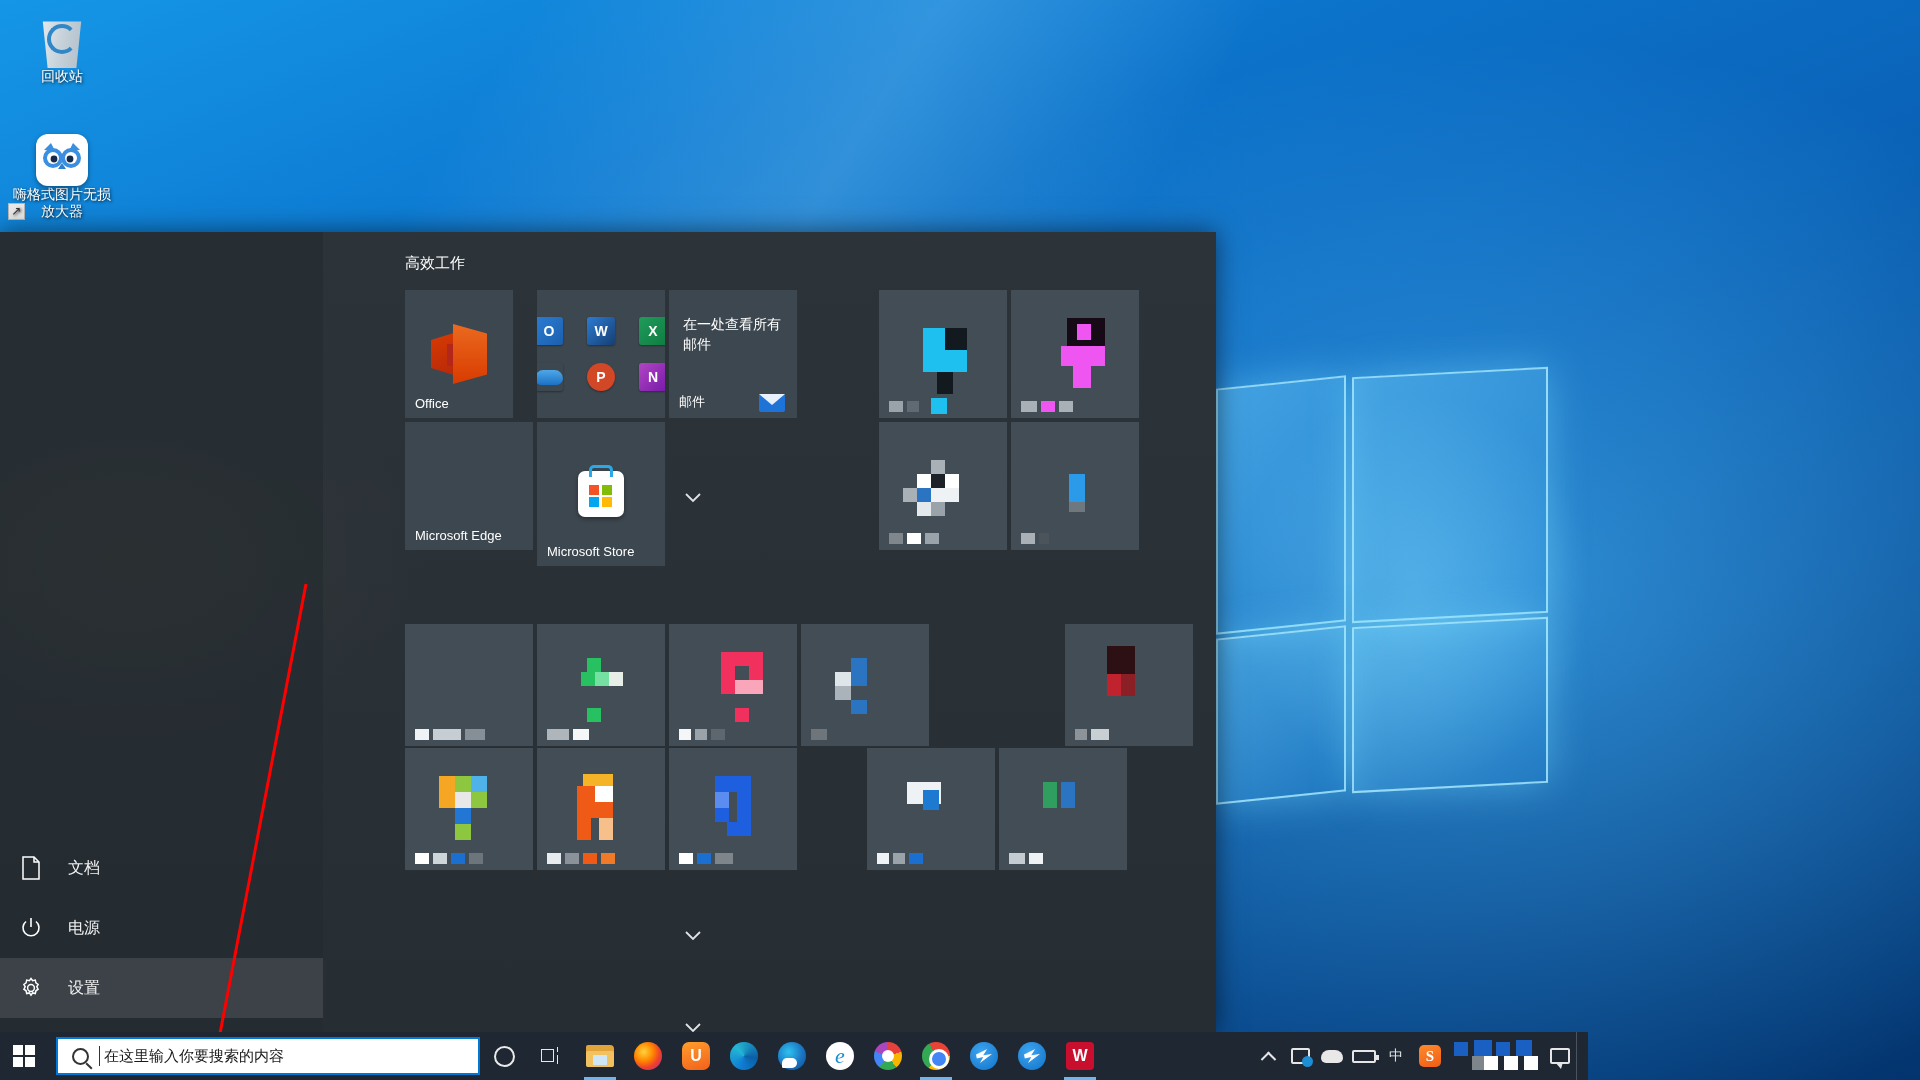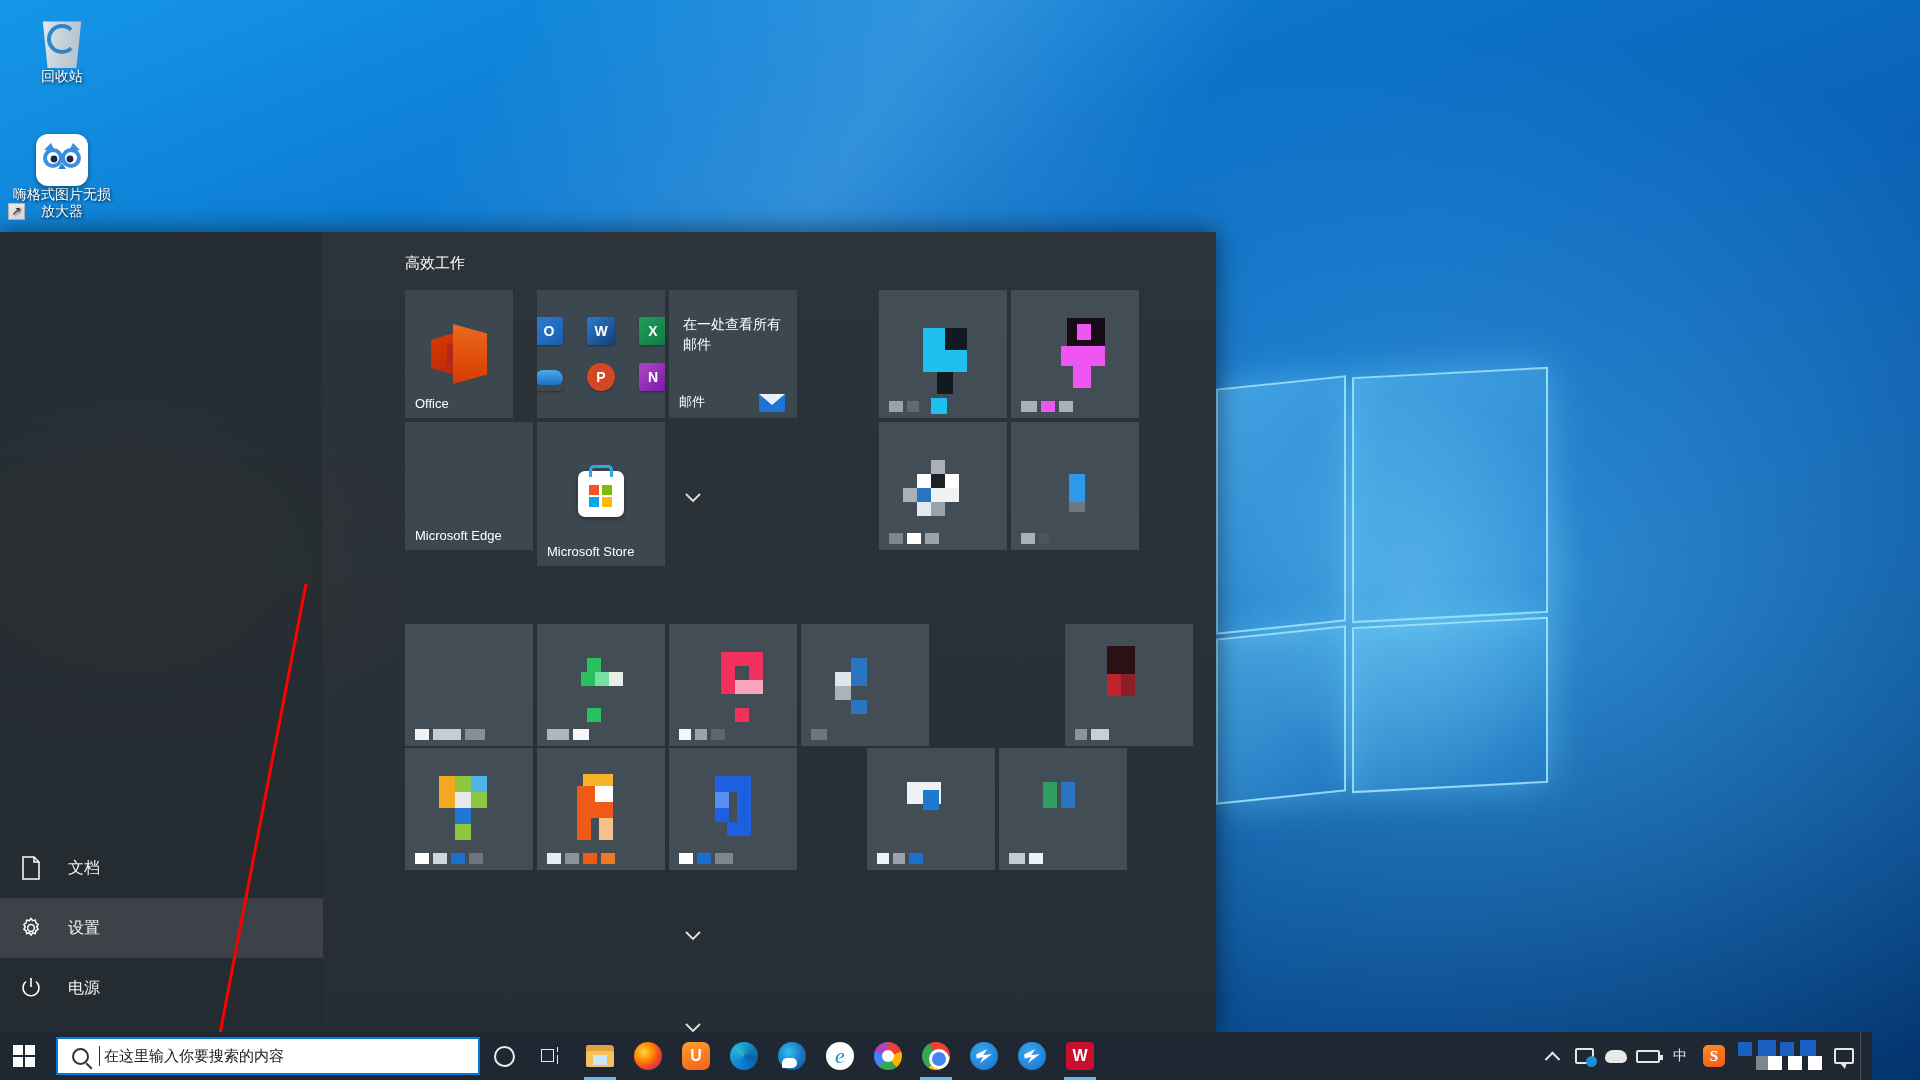--- a/index.html
+++ b/index.html
@@ -220,21 +220,21 @@
   .store-icon .s3{left:11px;top:26px;background:#05a6f0}
   .store-icon .s4{left:24px;top:26px;background:#ffba08}
 
   
   .pix{ position:absolute; }
   .pixlabel{ position:absolute; left:10px; bottom:6px; display:flex; gap:4px; }
   .pixlabel i{ display:block; height:11px; }
 
   
   #taskbar{
-    position:absolute; left:0; bottom:0; width:1872px; height:48px;
+    position:absolute; left:0; bottom:0; width:1588px; height:48px;
     background:#1f2733; display:flex; align-items:center;
   }
   #start-button{
     width:48px;height:48px;display:flex;align-items:center;justify-content:center;
   }
   .winlogo{ width:22px;height:22px; display:grid;
     grid-template-columns:1fr 1fr; grid-template-rows:1fr 1fr; gap:2.5px; }
   .winlogo i{ background:#fff; display:block; }
 
   #search-box{
@@ -355,42 +355,42 @@
         <div class="rail-icon">
           <svg width="20" height="24" viewBox="0 0 20 24">
             <path d="M2 1 h11 l5 5 v17 H2 Z" fill="none" stroke="#fff" stroke-width="1.5"></path>
             <path d="M13 1 v5 h5" fill="none" stroke="#fff" stroke-width="1.5"></path>
           </svg>
         </div>
         <span>文档</span>
       </div>
 
 
+      <div class="rail-item">
+        <div class="rail-icon">
+          <svg width="24" height="24" viewBox="0 0 24 24">
+            <path d="M7 5.5 a8 8 0 1 0 10 0" fill="none" stroke="#fff" stroke-width="1.6"></path>
+            <path d="M12 2 v9" stroke="#fff" stroke-width="1.6"></path>
+          </svg>
+        </div>
+        <span>电源</span>
+      </div>
+
       <div class="rail-item highlight">
         <div class="rail-icon">
           <svg width="24" height="24" viewBox="0 0 24 24">
             <g fill="none" stroke="#fff" stroke-width="1.5">
               <circle cx="12" cy="12" r="3.4"></circle>
               <path d="M12 2.5 l1.6 2.2 2.7-.6 .6 2.7 2.2 1.6 -1.3 2.4 1.3 2.4 -2.2 1.6 -.6 2.7 -2.7-.6 -1.6 2.2 -1.6-2.2 -2.7 .6 -.6-2.7 -2.2-1.6 1.3-2.4 -1.3-2.4 2.2-1.6 .6-2.7 2.7 .6z"></path>
             </g>
           </svg>
         </div>
         <span>设置</span>
       </div>
 
-      <div class="rail-item">
-        <div class="rail-icon">
-          <svg width="24" height="24" viewBox="0 0 24 24">
-            <path d="M7 5.5 a8 8 0 1 0 10 0" fill="none" stroke="#fff" stroke-width="1.6"></path>
-            <path d="M12 2 v9" stroke="#fff" stroke-width="1.6"></path>
-          </svg>
-        </div>
-        <span>电源</span>
-      </div>
-
     </div>
   </div>
 
   <div id="tiles-pane">
     <div class="group-title">高效工作</div>
 
     <div class="tile-rows">
 
       <div class="chev" style="top:256px">
         <svg width="16" height="10" viewBox="0 0 16 10">

